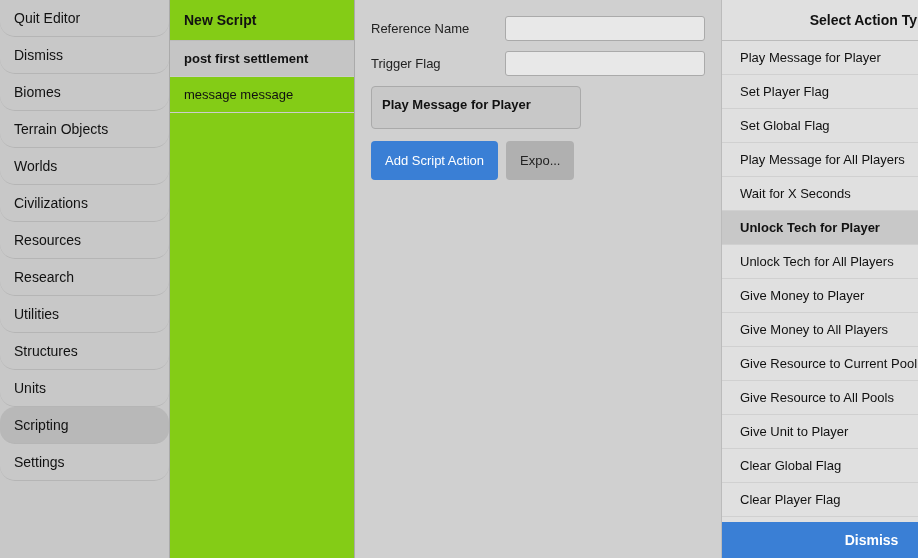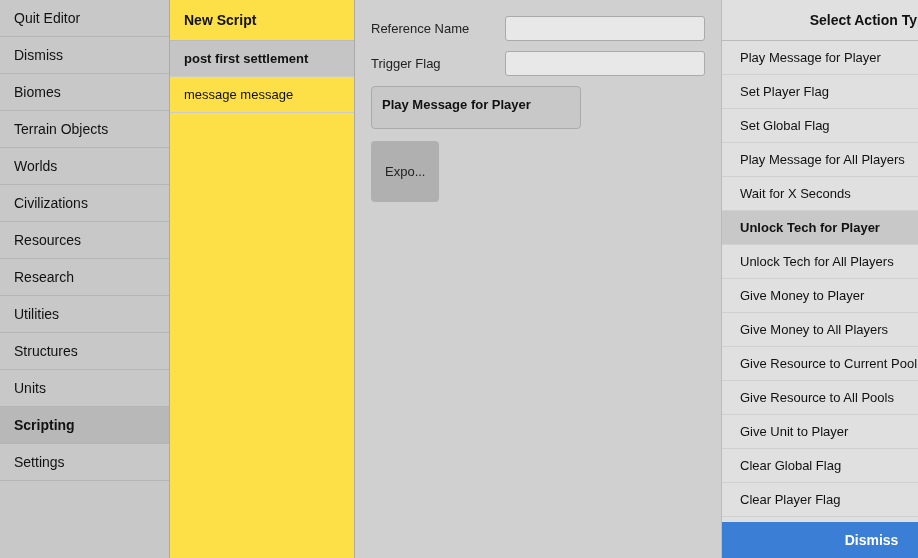--- a/index.html
+++ b/index.html
@@ -20,27 +20,28 @@
       display: flex;
       flex-direction: column;
       flex-shrink: 0;
     }
     .sidebar-item {
       padding: 10px 14px;
       font-size: 14px;
       color: #111;
       cursor: pointer;
       border-bottom: 1px solid #b5b5b5;
-    }
-    .sidebar-item.active { background: #b8b8b8; font-weight: 700; }
+      border-radius: 15px;
+    }
+    .sidebar-item.active { background: #b8b8b8; font-weight: 400; }
 
     
     .scripts-panel {
       width: 185px;
-      background: #fde047;
+      background: #84cc16;
       border-right: 1px solid #aaa;
       display: flex;
       flex-direction: column;
       flex-shrink: 0;
     }
     .scripts-panel-title {
       padding: 12px 14px;
       font-size: 14px;
       font-weight: 600;
       color: #111;
@@ -116,21 +117,21 @@
       border-radius: 4px;
       padding: 7px 14px;
       font-size: 13px;
       cursor: pointer;
     }
     .btn-gray {
       background: #b0b0b0;
       color: #222;
       border: none;
       border-radius: 4px;
-      padding: 23px 14px;
+      padding: 12px 14px;
       font-size: 13px;
       cursor: pointer;
     }
 
     
     .action-type-panel {
       width: 300px;
       background: #e0e0e0;
       border-left: 1px solid #bbb;
       display: flex;
@@ -205,20 +206,21 @@
   <div class="form-row">
     <span class="form-label">Trigger Flag</span>
     <input class="form-input" type="text" value="" style="">
   </div>
 
   <div class="action-box">
     <div class="action-box-title">Play Message for Player</div>
   </div>
 
   <div class="btn-row">
+    <button class="btn-blue">Add Script Action</button>
     <button class="btn-gray">Expo...</button>
   </div>
 </div>
 
 <div class="action-type-panel">
   <div class="action-type-header">Select Action Type</div>
   <div class="action-type-list">
 
   <div class="action-type-item">Play Message for Player</div>
       <div class="action-type-item">Set Player Flag</div>

